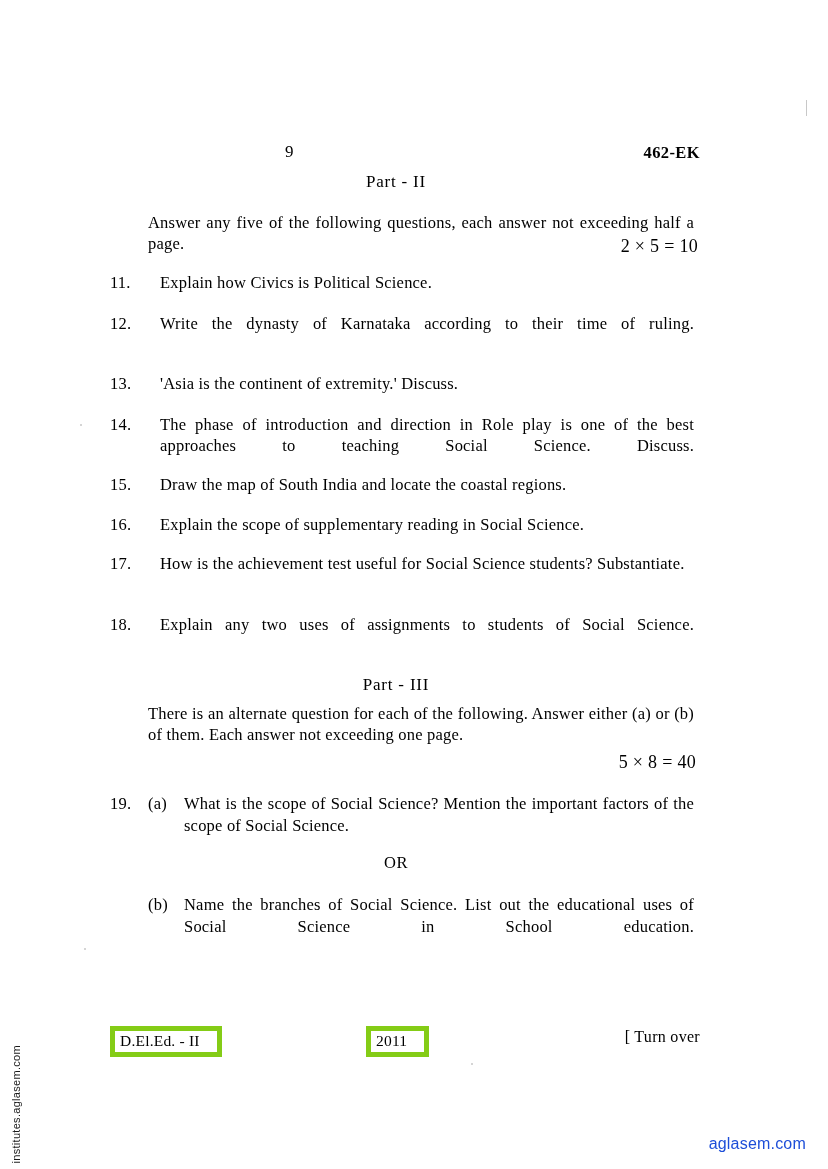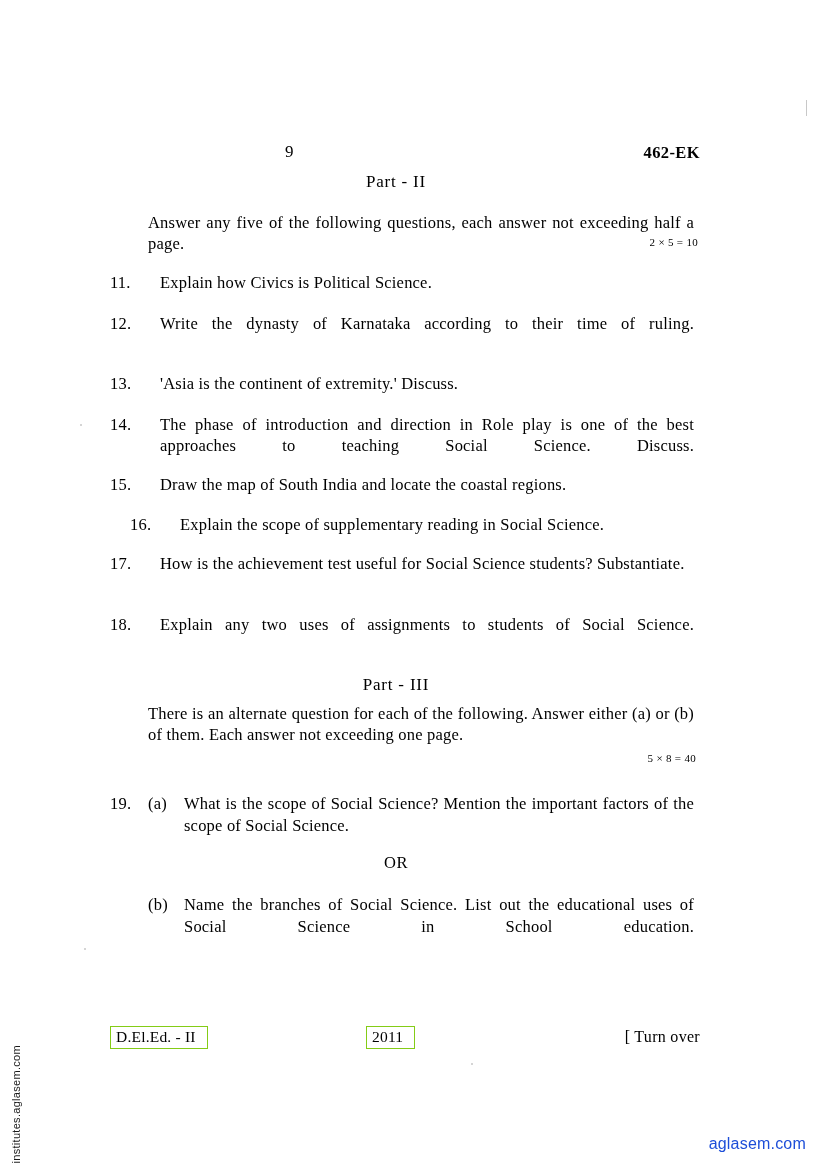--- a/index.html
+++ b/index.html
@@ -57,21 +57,21 @@
     font-size: 16.5px;
     line-height: 1.28;
     text-align: justify;
     letter-spacing: 0.2px;
   }
   #part2-instruction { top: 212px; }
   #part3-instruction { top: 703px; }
 
   .marks {
     position: absolute;
-    font-size: 11px;
+    font-size: 18px;
     letter-spacing: 0.3px;
     margin-left: 16px;
   }
   #part2-marks { top: 236px; right: 130px; }
   #part3-marks { top: 752px; right: 132px; }
 
   
   .qlist {
     position: absolute;
     left: 0;
@@ -131,23 +131,23 @@
     text-align: center;
     font-size: 16.5px;
     letter-spacing: 0.5px;
     padding-right: 36px;
     box-sizing: border-box;
   }
 
   
   .footer-box {
     position: absolute;
-    border: 1px solid #84cc16;
+    border: 5px solid #84cc16;
     font-size: 15.5px;
-    padding: 1px 11px 2px 5px;
+    padding: 1px 17px 2px 5px;
     letter-spacing: 0.2px;
   }
   #footer-course { left: 110px; top: 1026px; }
   #footer-year { left: 366px; top: 1026px; }
   #footer-turnover {
     position: absolute;
     right: 128px;
     top: 1028px;
     font-size: 16px;
     letter-spacing: 0.3px;
@@ -212,21 +212,21 @@
       <span class="body">'Asia is the continent of extremity.' Discuss.</span>
     </div>
     <div class="q spread" style="top:414px;">
       <span class="num">14.</span>
       <span class="body">The phase of introduction and direction in Role play is one of the best approaches to teaching Social Science. Discuss.</span>
     </div>
     <div class="q" style="top:474px;">
       <span class="num">15.</span>
       <span class="body">Draw the map of South India and locate the coastal regions.</span>
     </div>
-    <div class="q" style="top:514px;margin-left:20px;">
+    <div class="q" style="top:514px;">
       <span class="num">16.</span>
       <span class="body">Explain the scope of supplementary reading in Social Science.</span>
     </div>
     <div class="q" style="top:553px;">
       <span class="num">17.</span>
       <span class="body">How is the achievement test useful for Social Science students? Substantiate.</span>
     </div>
     <div class="q spread" style="top:614px;">
       <span class="num">18.</span>
       <span class="body">Explain any two uses of assignments to students of Social Science.</span>

